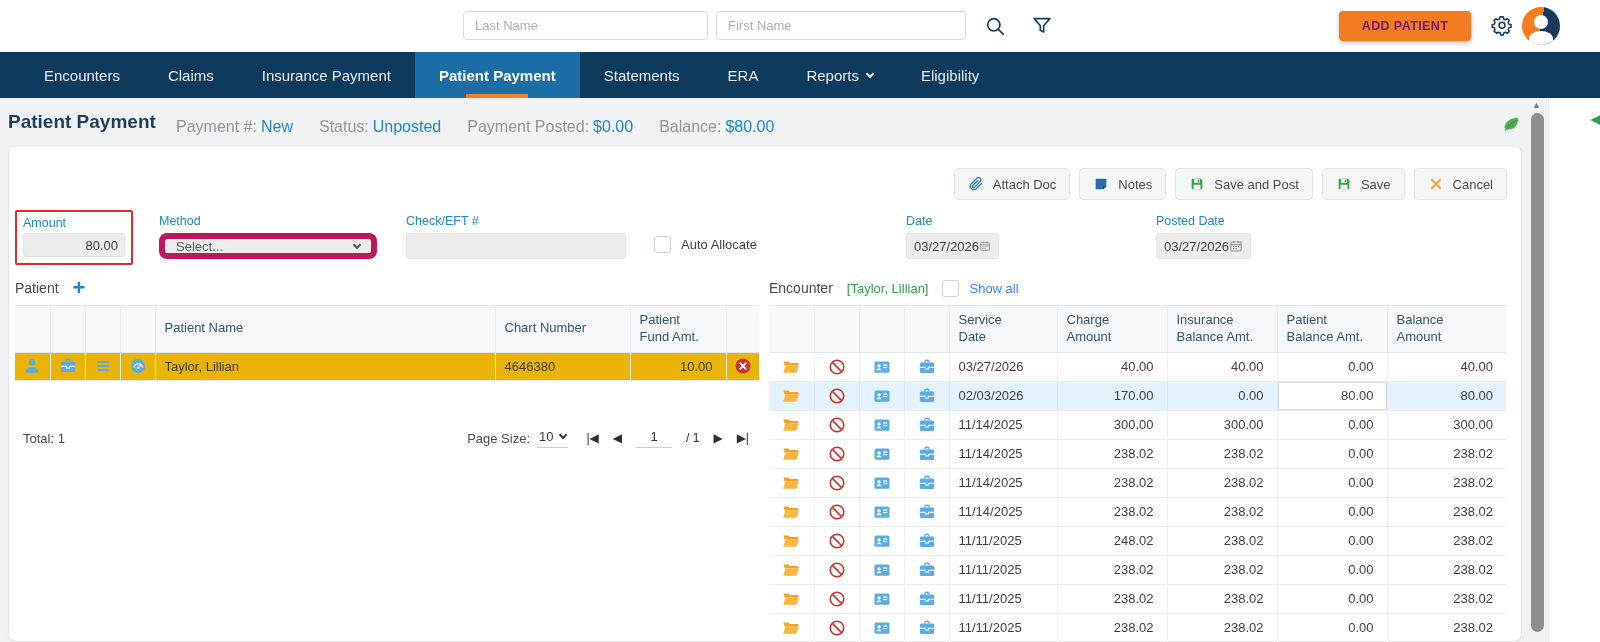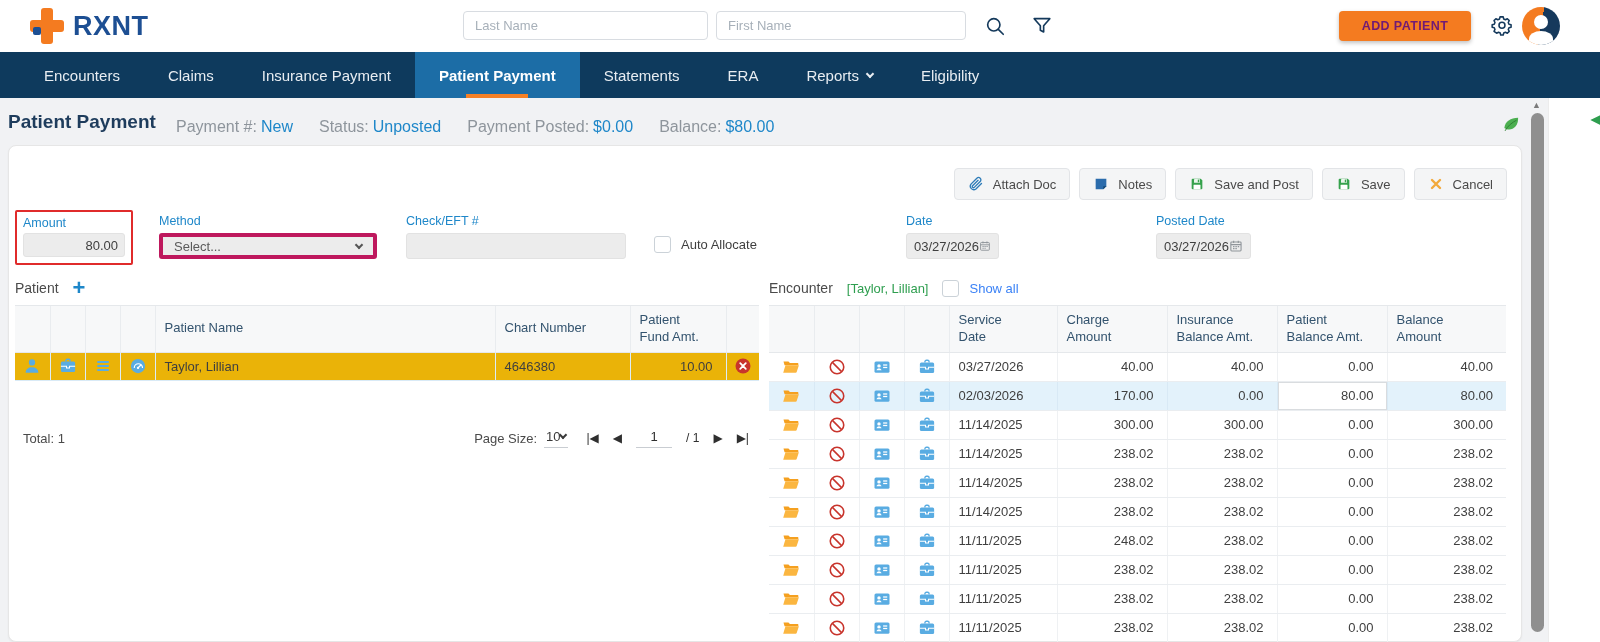--- a/index.html
+++ b/index.html
@@ -54,21 +54,21 @@
 .tbtn .bicon{width:16px;height:16px;display:inline-flex}
 .tbtn .bicon svg{width:100%;height:100%}
 
 
 .form-row{position:absolute;top:68px;left:0;width:100%;height:56px}
 .fld-label{font-size:12.5px;color:#1E87C9;margin-bottom:5px;display:block}
 .amount-group{position:absolute;left:6px;top:-4px;width:118px;border:2px solid #E02B2B;border-radius:2px;padding:4px 6px 6px}
 .amount-group .fld-label{margin-bottom:3px}
 .amount-input{width:100%;height:24px;background:#ECECEC;border:1px solid #E2E2E2;border-radius:3px;text-align:right;font-size:13px;color:#3F3F3F;padding:0 6px;outline:none;font-family:inherit}
 .fld-method{position:absolute;left:150px;top:0;width:218px}
-.selectbox{height:26px;background:#ECECEC;border:4px solid #be185d;border-radius:3px;display:flex;align-items:center;justify-content:space-between;padding:0 11px;font-size:13px;color:#5A5A5A;cursor:pointer}
+.selectbox{height:26px;background:#ECECEC;border:6px solid #be185d;border-radius:8px;display:flex;align-items:center;justify-content:space-between;padding:0 11px;font-size:13px;color:#5A5A5A;cursor:pointer}
 .selectbox .chev{color:#555}
 .fld-check{position:absolute;left:397px;top:0;width:220px}
 .plaininput{height:26px;background:#ECECEC;border:1px solid #E2E2E2;border-radius:3px;width:100%;outline:none}
 .auto-alloc{position:absolute;left:645px;top:22px;display:flex;align-items:center;gap:10px;font-size:13px;color:#3F3F3F}
 .cbx{width:17px;height:17px;border:1px solid #CBD2D8;border-radius:3px;background:#fff;cursor:pointer;flex:none}
 .fld-date{position:absolute;left:897px;top:0;width:93px}
 .fld-posted{position:absolute;left:1147px;top:0;width:95px}
 .datefield{height:26px;background:#ECECEC;border:1px solid #E2E2E2;border-radius:3px;display:flex;align-items:center;justify-content:space-between;padding:0 7px;font-size:13px;color:#3F3F3F;cursor:pointer}
 .cal{width:14px;height:14px;display:inline-flex}
 .cal svg{width:100%;height:100%}
@@ -94,46 +94,38 @@
 .gicon{display:inline-flex;width:18px;height:18px;vertical-align:middle;cursor:pointer}
 .gicon svg{width:100%;height:100%}
 .prow td{background:#eab308;border-bottom-color:#D9EAF6;border-left-color:#DCEDF8}
 .hl td{background:#E3F2FB;border-left-color:#D8E9F5}
 .hl td.patcell{background:#fff;box-shadow:inset 0 0 0 1px #D9DCDF}
 
 
 .grid-footer{display:flex;align-items:center;justify-content:space-between;margin-top:48px;font-size:13px;color:#4A4A4A;padding:0 10px 0 8px}
 .pager{display:flex;align-items:flex-end;gap:18px}
 .psize{display:flex;align-items:center;gap:7px}
-.psize-val{display:flex;align-items:center;border-bottom:1px solid #C9CDD2;padding:0 2px 3px;cursor:pointer;color:#3A3A3A}
+.psize-val{display:flex;align-items:center;gap:7px;border-bottom:1px solid #C9CDD2;padding:0 2px 3px;cursor:pointer;color:#3A3A3A}
 .pnav{display:flex;align-items:center;gap:14px;font-size:12px;color:#2F2F2F}
 .pnav span{cursor:pointer}
 .pagebox{width:36px;text-align:center;border-bottom:1px solid #C9CDD2;padding-bottom:3px;font-size:13px;cursor:text}
 
 
 .vtrack{position:absolute;left:1528px;top:98px;width:18px;height:544px;background:#F1F2F4}
 .varrow{position:absolute;left:1532px;top:100px;color:#7A7A7A;font-size:9px;cursor:pointer}
 .vthumb{position:absolute;left:1531px;top:113px;width:13px;height:519px;background:#8F8F8F;border-radius:7px;cursor:grab}
 .right-strip{position:absolute;left:1548px;top:98px;width:52px;height:544px;background:#fff;border-left:1px solid #ECECEC}
 .collapse-arrow{position:absolute;left:1591px;top:110px;color:#2E9E4F;font-size:15px;font-weight:bold;cursor:pointer}
 </style>
 </head>
 <body>
 
 <div class="app">
 
   <header class="topbar">
-    <div class="logo">
-      <span class="logo-plus">
-          <span class="h"></span>
-          <span class="v"></span>
-          <span class="n"></span>
-        </span>
-      <span class="logo-text">RXNT</span>
-    </div>
     <input class="search-input si-last" placeholder="Last Name" style="">
     <input class="search-input si-first" placeholder="First Name" style="">
     <span class="tb-icon ic-search"><svg viewBox="0 0 24 24" fill="none" stroke="#14395B" stroke-width="1.8" stroke-linecap="round">
           <circle cx="10.7" cy="10.7" r="6.7"></circle>
           <path d="M15.6 15.6L21 21"></path>
         </svg></span>
     <span class="tb-icon ic-filter"><svg viewBox="0 0 24 24" fill="none" stroke="#14395B" stroke-width="1.8" stroke-linejoin="round">
           <path d="M3.5 4h17l-6.7 7.8v6.7l-3.6-1.8v-4.9z"></path>
         </svg></span>
     <button class="add-patient">ADD PATIENT</button>

